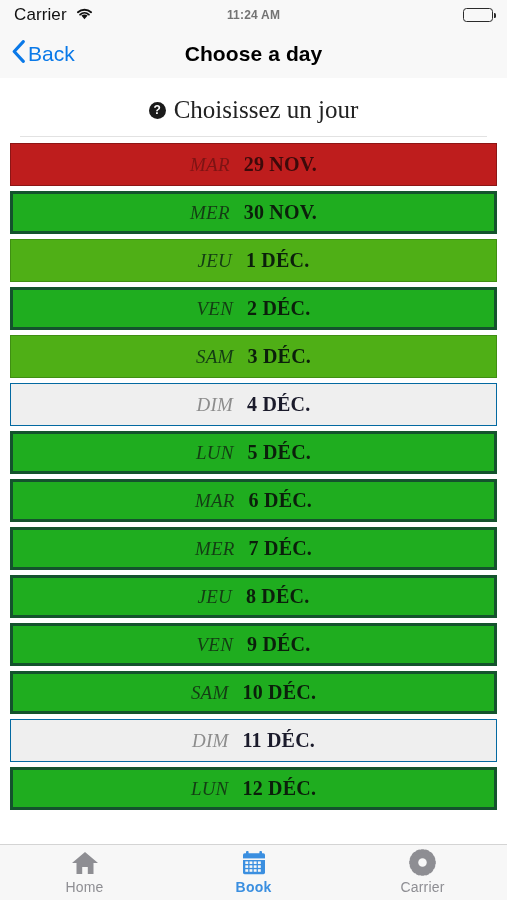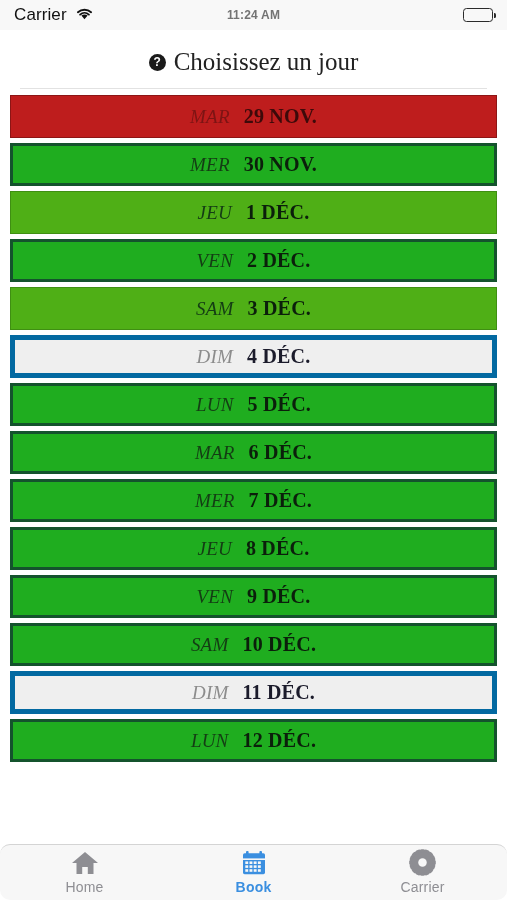--- a/index.html
+++ b/index.html
@@ -86,34 +86,34 @@
     font-style: italic; font-weight:400;
     font-size: 19px; letter-spacing:.2px;
   }
   .day-row .dnum {
     font-weight: 700; font-size: 20px; margin-left: 14px; letter-spacing:.2px;
   }
 
   .day-row.green      { background:#1FAD1F; border:3px solid #14532d; }
   .day-row.green-lt   { background:#4FAF16; border:1px solid #3f8f12; }
   .day-row.red        { background:#BE1D1D; border:1px solid #8d1515; }
-  .day-row.grey       { background:#EFEFEF; border:5px solid #0369a1; }
+  .day-row.grey       { background:#EFEFEF; border:1px solid #0369a1; }
 
   .day-row.green .dow, .day-row.green-lt .dow { color:#143d14; }
   .day-row.green .dnum, .day-row.green-lt .dnum { color:#0b1f0b; }
   .day-row.red .dow   { color:#7d1414; }
   .day-row.red .dnum  { color:#3d0a0a; }
   .day-row.grey .dow  { color:#8c8c8c; }
   .day-row.grey .dnum { color:#1b1b2b; }
 
   
   .tabbar {
     position:absolute; left:0; bottom:0; width:507px; height:56px;
     background:#F7F7F7; border-top:1px solid #d4d4d4;
-    display:flex; align-items:flex-end;border-radius:10px;
+    display:flex; align-items:flex-end;
   }
   .tab {
     flex:1; display:flex; flex-direction:column;
     align-items:center; justify-content:center; gap:3px;
     cursor:pointer; height:100%;
   }
   .tab-label { font-size:14px; color:#8E8E93; letter-spacing:.2px; }
   .tab.active .tab-label { color:#3B8FE0; font-weight:600; }
   .tab-icon { height:26px; display:flex; align-items:flex-end; }
 </style>
@@ -134,20 +134,31 @@
       </span>
     </div>
     <div class="sb-time">11:24 AM</div>
     <div class="sb-right">
       <span class="battery">
         <span class="battery-fill" id="batt-fill" style="width:42%"></span>
       </span>
     </div>
   </div>
 
+  <div class="navbar">
+    <div class="back-btn">
+      <span class="chev">
+        <svg width="13" height="23" viewBox="0 0 13 23">
+          <path d="M11.3 1.6 L2.2 11.5 L11.3 21.4" stroke="#0A79E8" stroke-width="3.1" fill="none" stroke-linecap="round" stroke-linejoin="round"></path>
+        </svg>
+      </span>
+      <span>Back</span>
+    </div>
+    <div class="nav-title">Choose a day</div>
+  </div>
 
   <div class="content-head">
     <div class="head-title">
       <span class="help-icon">?</span>
       <span>Choisissez un jour</span>
     </div>
   </div>
   <div class="divider"></div>
 
   <div class="daylist" id="daylist">

